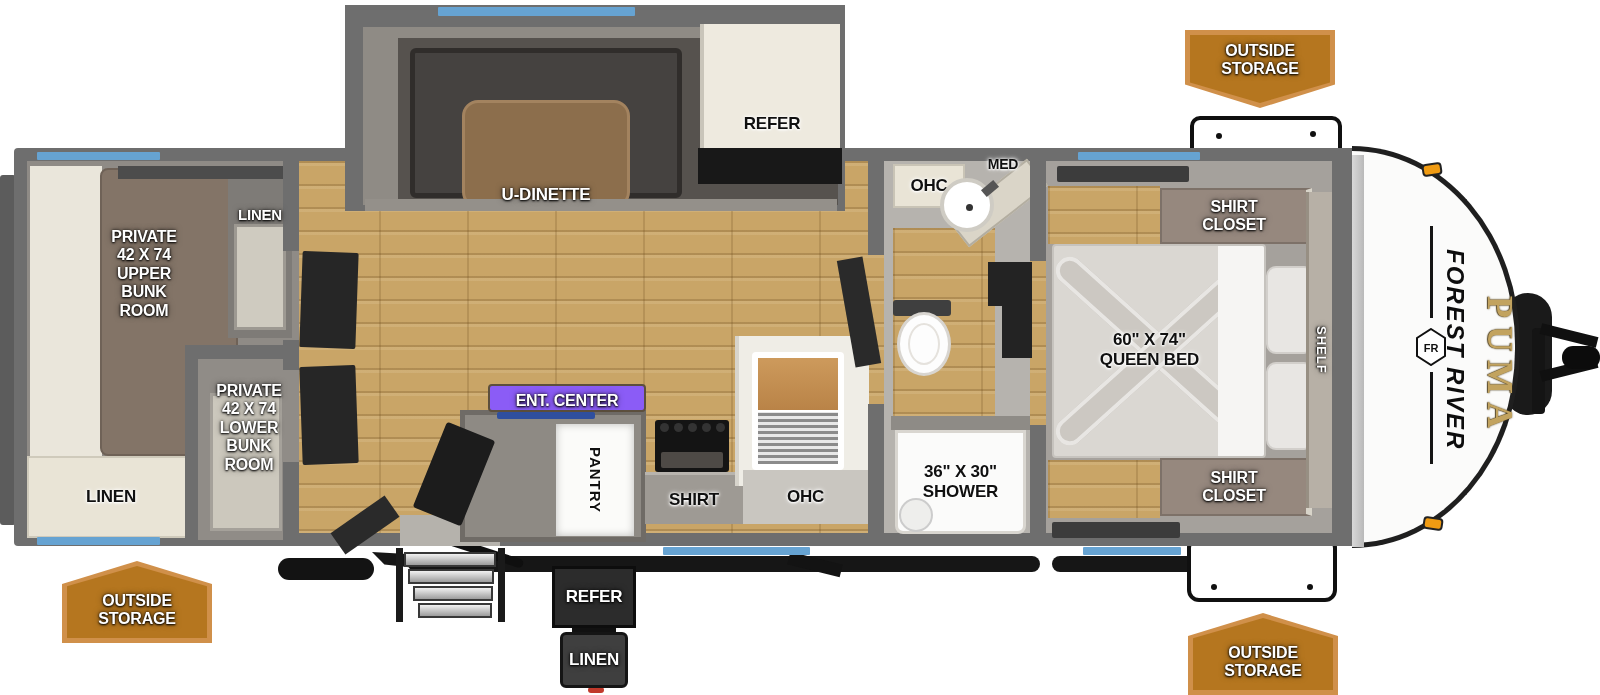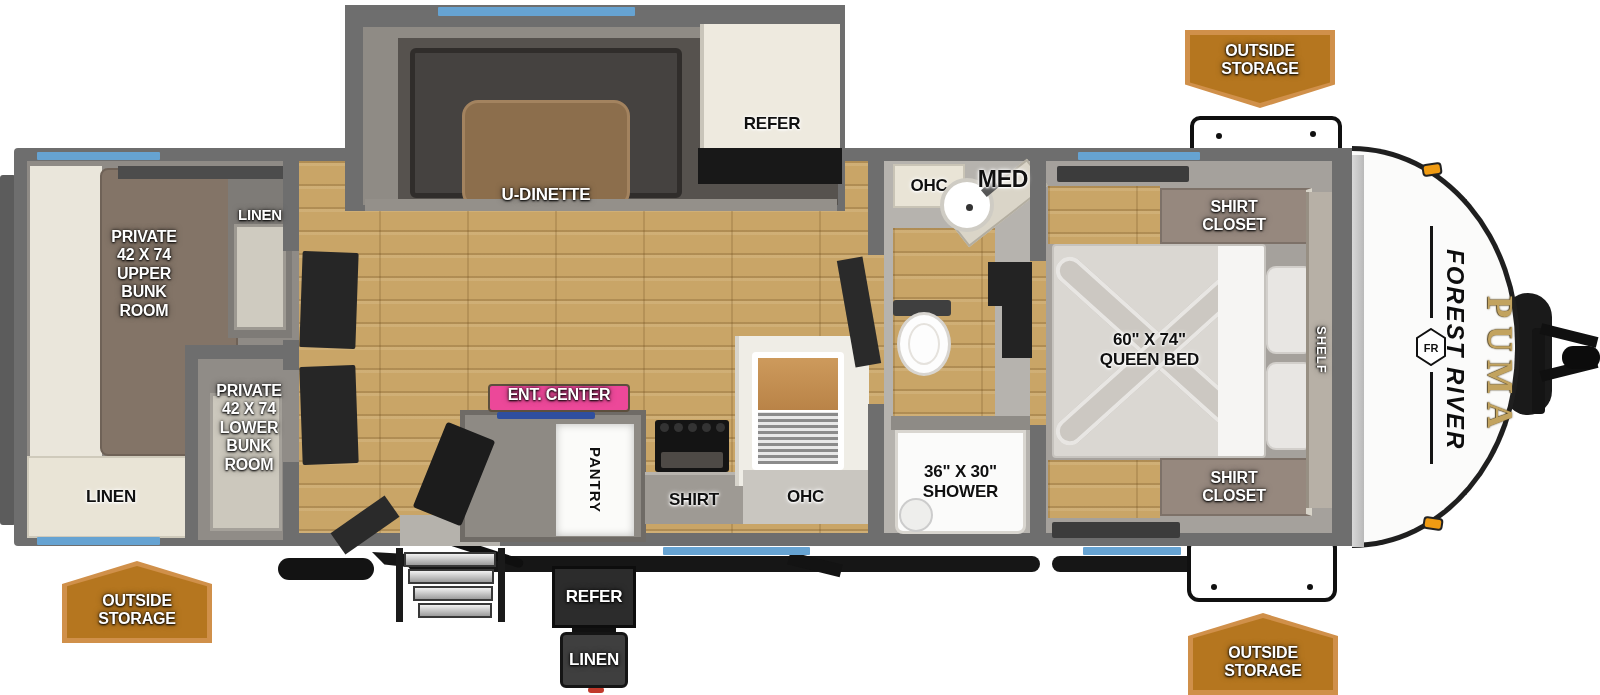--- a/index.html
+++ b/index.html
@@ -154,21 +154,21 @@
   <div class="abs" style="left:301px;top:252px;width:56px;height:96px;background:#262626;border-radius:2px;transform:rotate(2deg);z-index:15"></div>
   <div class="abs" style="left:301px;top:366px;width:56px;height:98px;background:#262626;border-radius:2px;transform:rotate(-2deg);z-index:15"></div>
   <div class="abs" style="left:352px;top:492px;width:26px;height:66px;background:#2a2a2a;transform:rotate(55deg);z-index:15"></div>
   <div class="abs" style="left:400px;top:515px;width:100px;height:31px;background:#b5b2ac;z-index:13"></div>
 
   <div class="abs" style="left:428px;top:428px;width:52px;height:92px;background:#1c1c1c;border-radius:3px;transform:rotate(22deg);z-index:15"></div>
   <div class="abs" style="left:460px;top:410px;width:186px;height:132px;background:#8e8a84;border:5px solid #6f6b66;z-index:14"></div>
   <div class="abs" style="left:556px;top:424px;width:78px;height:112px;background:#fbfbf9;box-shadow:inset 0 0 8px rgba(0,0,0,.25);display:flex;align-items:center;justify-content:center;z-index:15">
     <span class="lbl lbl-b vert" style="position:static;font-size:15px;letter-spacing:1px">PANTRY</span>
   </div>
-  <div class="abs" style="left:488px;top:384px;width:142px;height:28px;background:#ec4899;border:2px solid #5c4f3d;border-radius:4px;display:flex;align-items:flex-start;justify-content:center;z-index:15">
+  <div class="abs" style="left:488px;top:384px;width:158px;height:28px;background:#8b5cf6;border:2px solid #5c4f3d;border-radius:4px;display:flex;align-items:flex-end;justify-content:center;z-index:15">
     <span class="lbl lbl-w" style="position:static;font-size:16px">ENT. CENTER</span>
   </div>
   <div class="abs" style="left:497px;top:412px;width:98px;height:7px;background:#2f4f9e;border-radius:2px;z-index:15"></div>
 
   <div class="abs" style="left:655px;top:420px;width:74px;height:52px;background:#141414;border-radius:3px;z-index:15">
     <div style="display:flex;gap:5px;justify-content:center;padding-top:3px">
       <span style="width:9px;height:9px;border-radius:50%;background:#333"></span>
         <span style="width:9px;height:9px;border-radius:50%;background:#333"></span>
         <span style="width:9px;height:9px;border-radius:50%;background:#333"></span>
         <span style="width:9px;height:9px;border-radius:50%;background:#333"></span>
@@ -197,21 +197,21 @@
   <div class="wall" style="left:1030px;top:425px;width:16px;height:115px;z-index:14"></div>
 
   <div class="abs" style="left:893px;top:164px;width:72px;height:44px;background:#e9e4d6;border:2px solid #c9c4b6;display:flex;align-items:center;justify-content:center;z-index:14">
     <span class="lbl lbl-b" style="position:static;font-size:17px">OHC</span>
   </div>
   <div class="abs" style="left:948px;top:186px;width:100px;height:34px;background:#dad5c8;border:2px solid #b3aea1;transform:rotate(-38deg);z-index:13"></div>
   <div class="abs" style="left:940px;top:178px;width:54px;height:54px;border-radius:50%;background:#fff;border:4px solid #cfccc4;z-index:14">
     <span class="abs" style="left:22px;top:22px;width:7px;height:7px;border-radius:50%;background:#333"></span>
   </div>
   <div class="abs" style="left:982px;top:184px;width:16px;height:9px;background:#555;transform:rotate(-40deg);z-index:15"></div>
-  <div class="lbl lbl-b" style="left:974px;top:166px;width:58px;font-size:23px;z-index:61">MED</div>
+  <div class="lbl lbl-b" style="left:974px;top:156px;width:58px;font-size:14px;z-index:61">MED</div>
 
   <div class="abs" style="left:893px;top:300px;width:58px;height:16px;background:#3f3f3f;border-radius:3px;z-index:14"></div>
   <div class="abs" style="left:897px;top:312px;width:54px;height:64px;background:#fdfdfd;border:3px solid #d8d5d0;border-radius:50%;z-index:14">
     <div class="abs" style="left:8px;top:8px;right:8px;bottom:8px;border:2px solid #e5e2dd;border-radius:50%"></div>
   </div>
   <div class="abs" style="left:988px;top:262px;width:44px;height:44px;background:#232323;z-index:14"></div>
   <div class="abs" style="left:1002px;top:306px;width:30px;height:52px;background:#232323;z-index:14"></div>
 
   <div class="abs" style="left:891px;top:416px;width:139px;height:14px;background:#8e8b86;z-index:14"></div>
   <div class="abs" style="left:895px;top:430px;width:131px;height:104px;background:#fbfbfa;border:3px solid #d9d6d0;border-radius:0 0 8px 8px;display:flex;align-items:center;justify-content:center;z-index:14">

